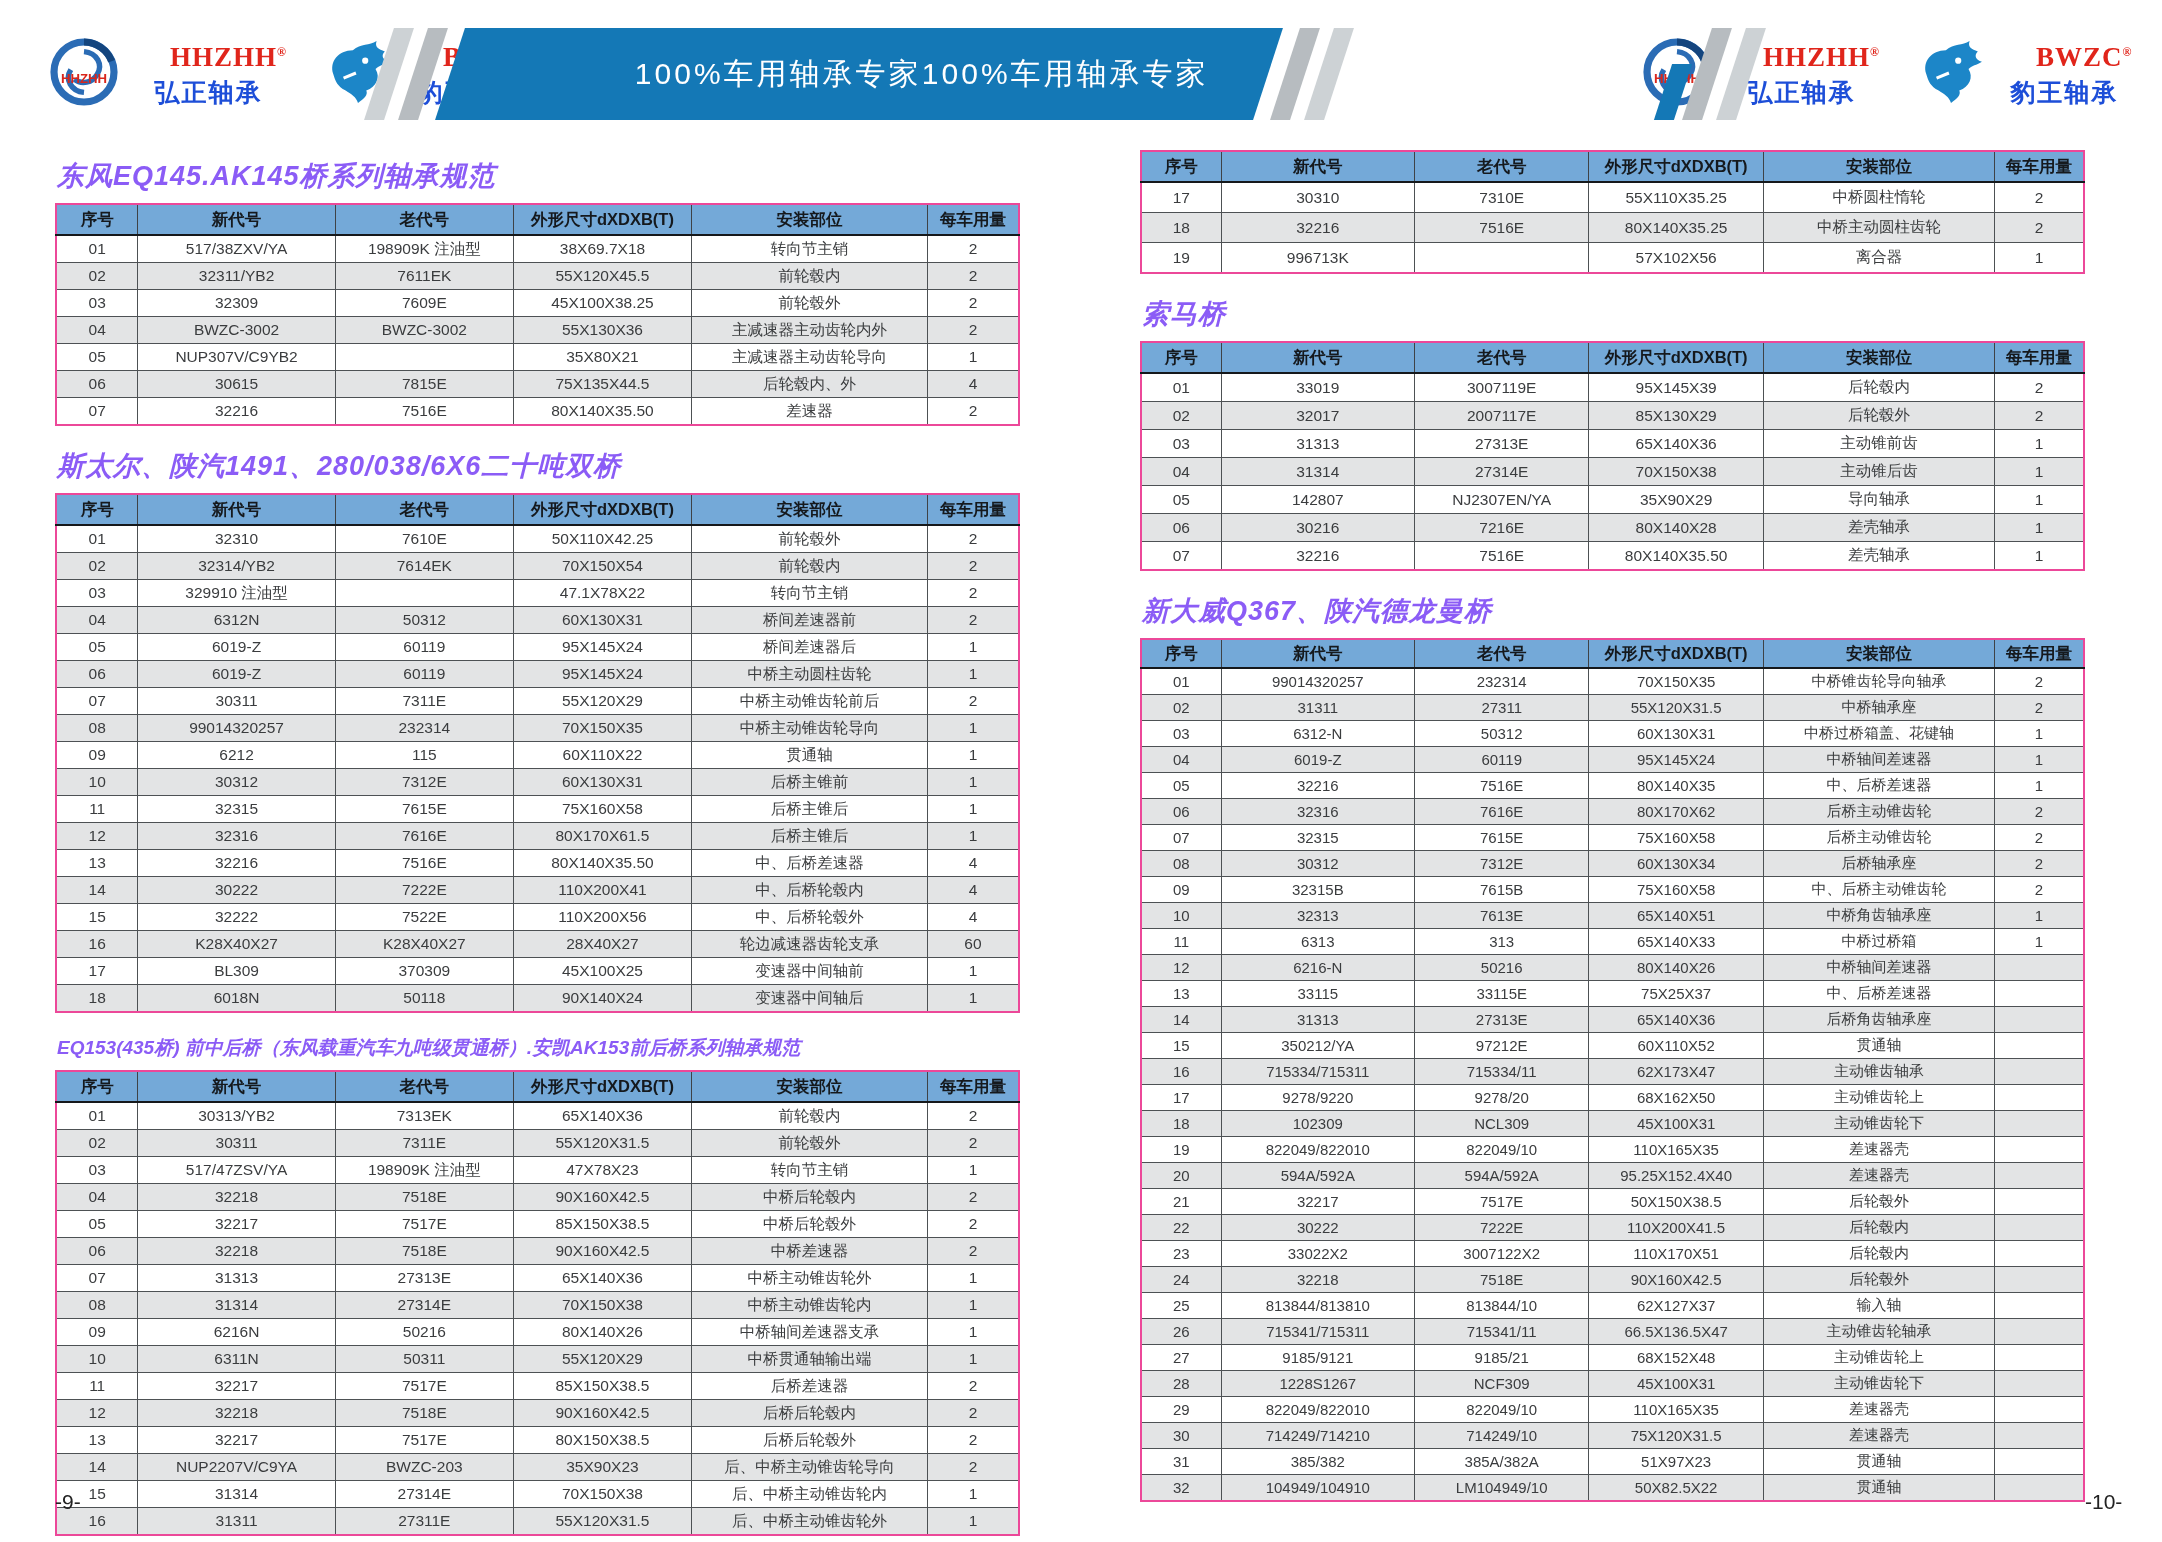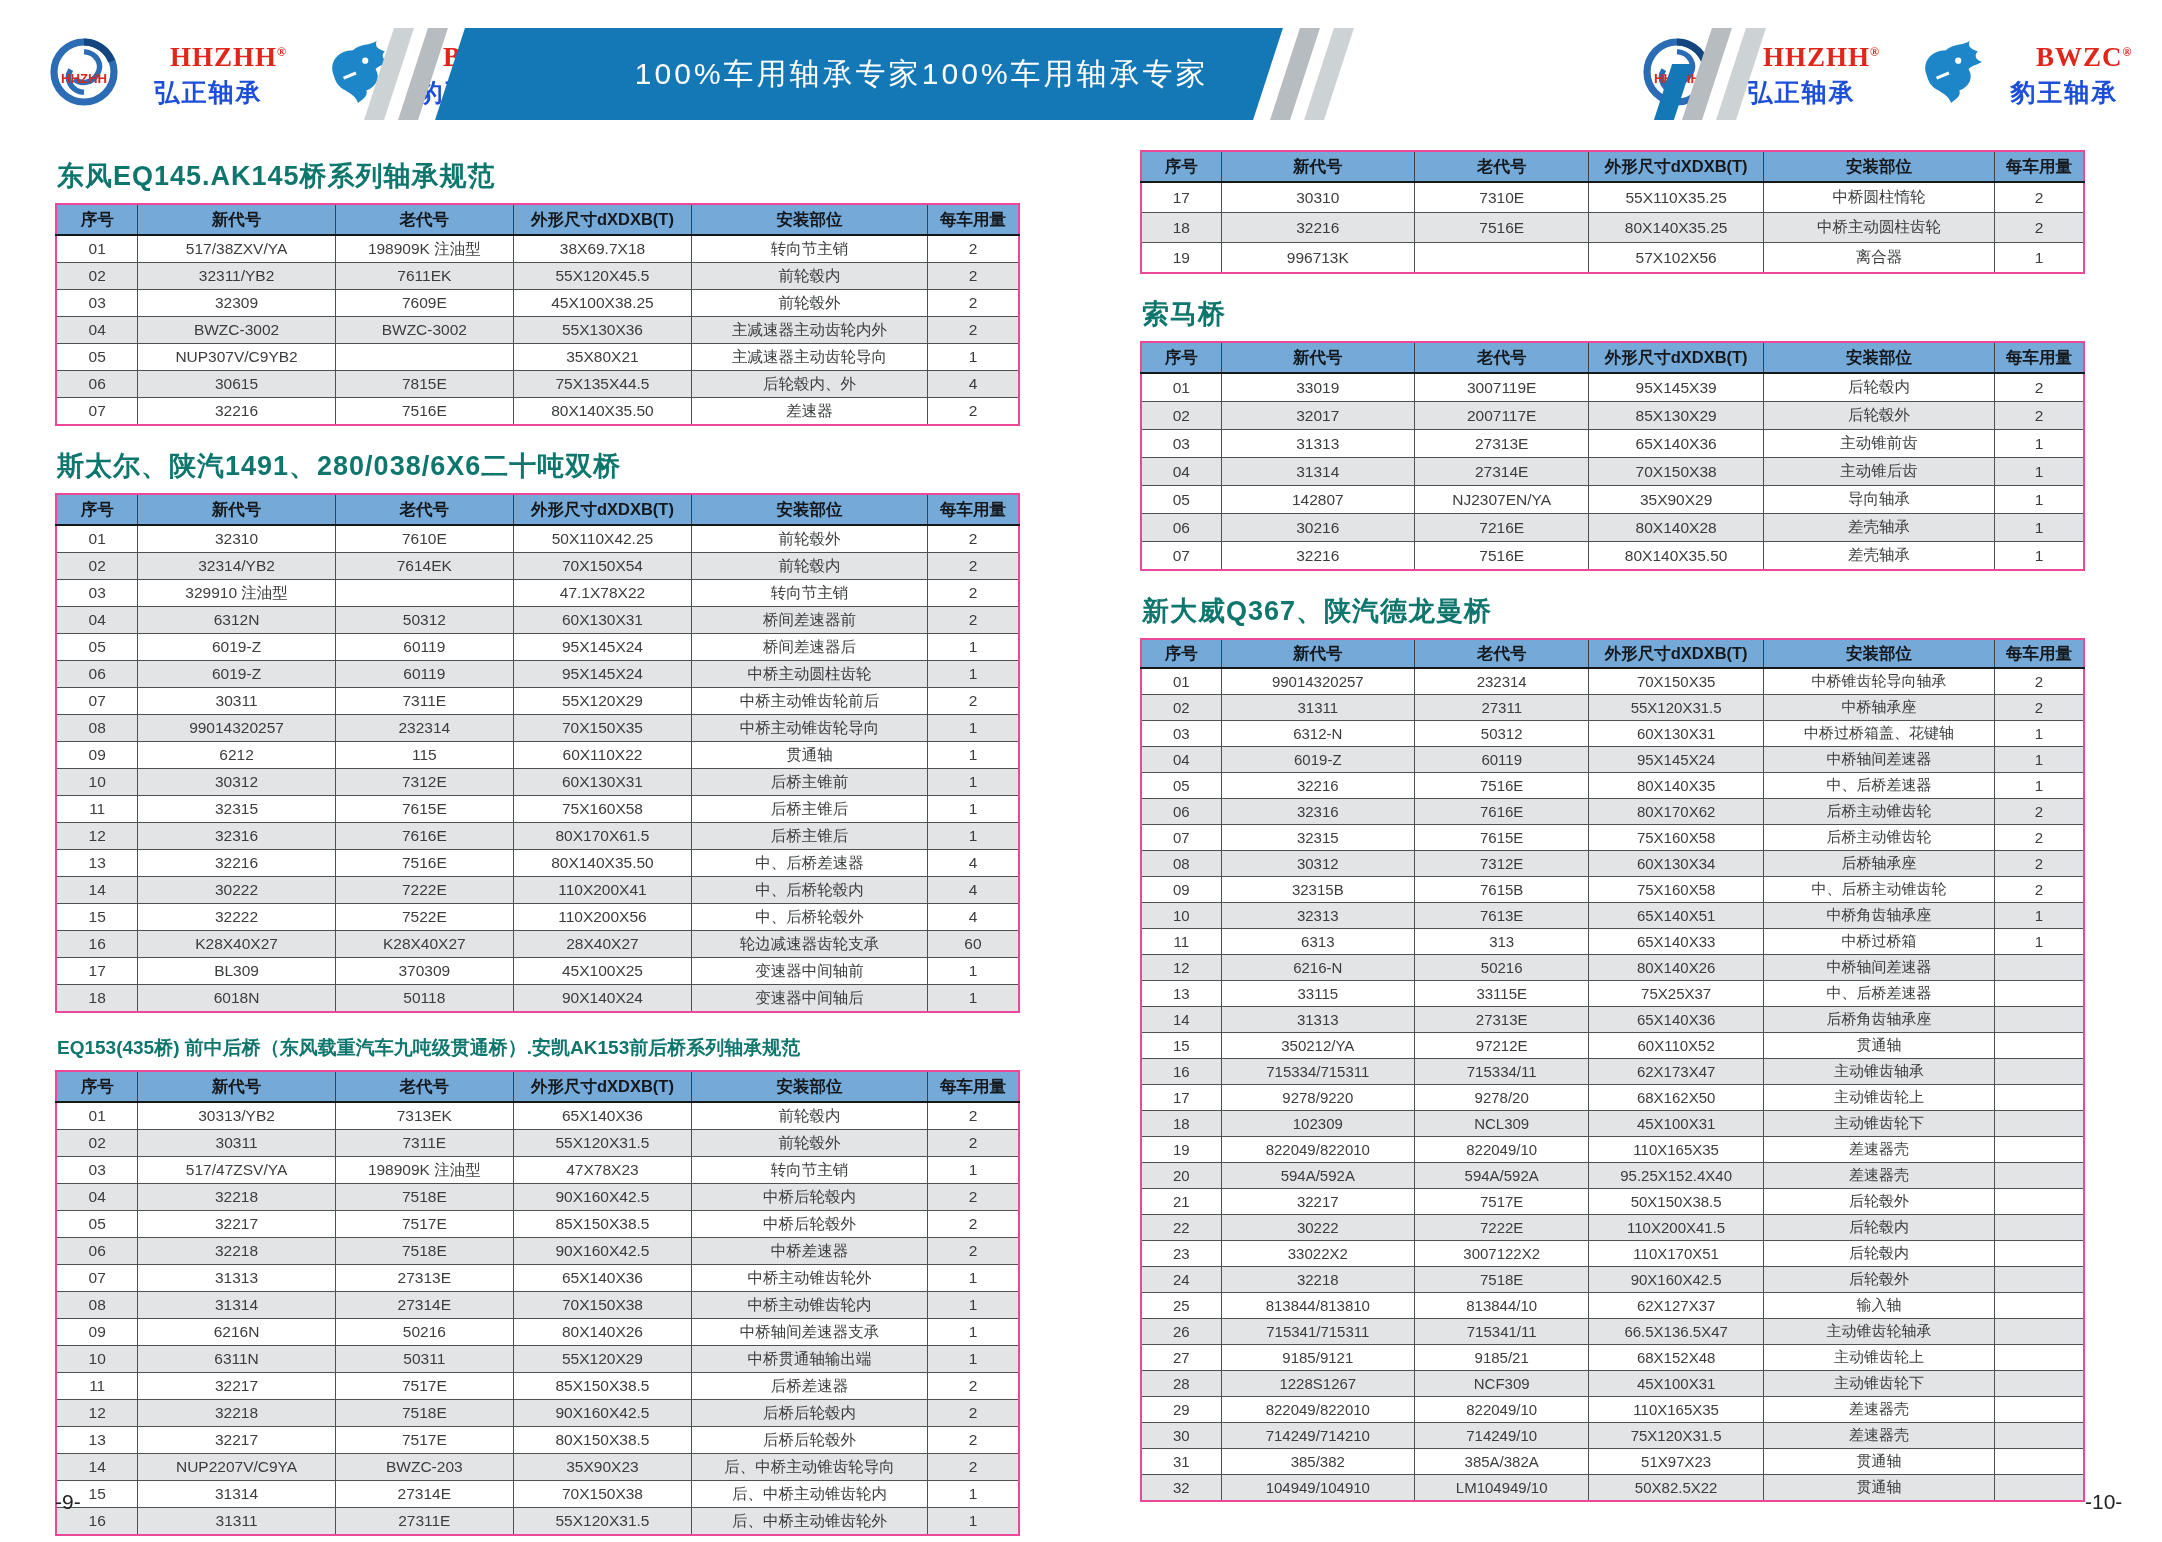--- a/index.html
+++ b/index.html
@@ -22,21 +22,21 @@
   .stripe.blue{background:#1478b6;height:56px;margin-top:36px;}
   .gap{flex:0 0 310px;height:92px;}
   .band{flex:1 1 auto;height:92px;background:#1478b6;transform:skewX(-18deg);
         display:flex;align-items:center;justify-content:space-between;
         padding:0 60px 0 185px;margin:0 10px;}
   .band-text{transform:skewX(18deg);color:#ffffff;font-size:30px;letter-spacing:3px;white-space:nowrap;}
   
   .col{position:absolute;top:130px;}
   .col-left{left:55px;width:965px;}
   .col-right{left:1140px;width:945px;}
-  .tbl-title{font-weight:700;color:#0f766e;font-size:27px;margin:22px 0 9px 2px;letter-spacing:1px;}
+  .tbl-title{font-weight:700;color:#8b5cf6;font-size:27px;margin:22px 0 9px 2px;letter-spacing:1px;font-style:italic;}
   .tbl-title.small{font-size:19px;letter-spacing:0;}
   .col [data-tables] > .tbl-title:first-child{margin-top:28px;}
   .col [data-tables] > table:first-child{margin-top:20px;}
   
   table.btable{border-collapse:collapse;width:100%;table-layout:fixed;border:2px solid #ec4899;}
   table.btable th{background:#74a9d8;color:#15191d;font-weight:600;font-size:16.5px;
         height:29px;border:1px solid #3e4246;border-bottom:2px solid #15181b;padding:0 2px;}
   table.btable td{border:1px solid #4d5154;text-align:center;color:#3a3c3e;font-size:15.5px;
         height:26px;padding:0 3px;overflow:hidden;white-space:nowrap;}
   table.btable tbody tr:nth-child(even) td{background:#e3e4e5;}

